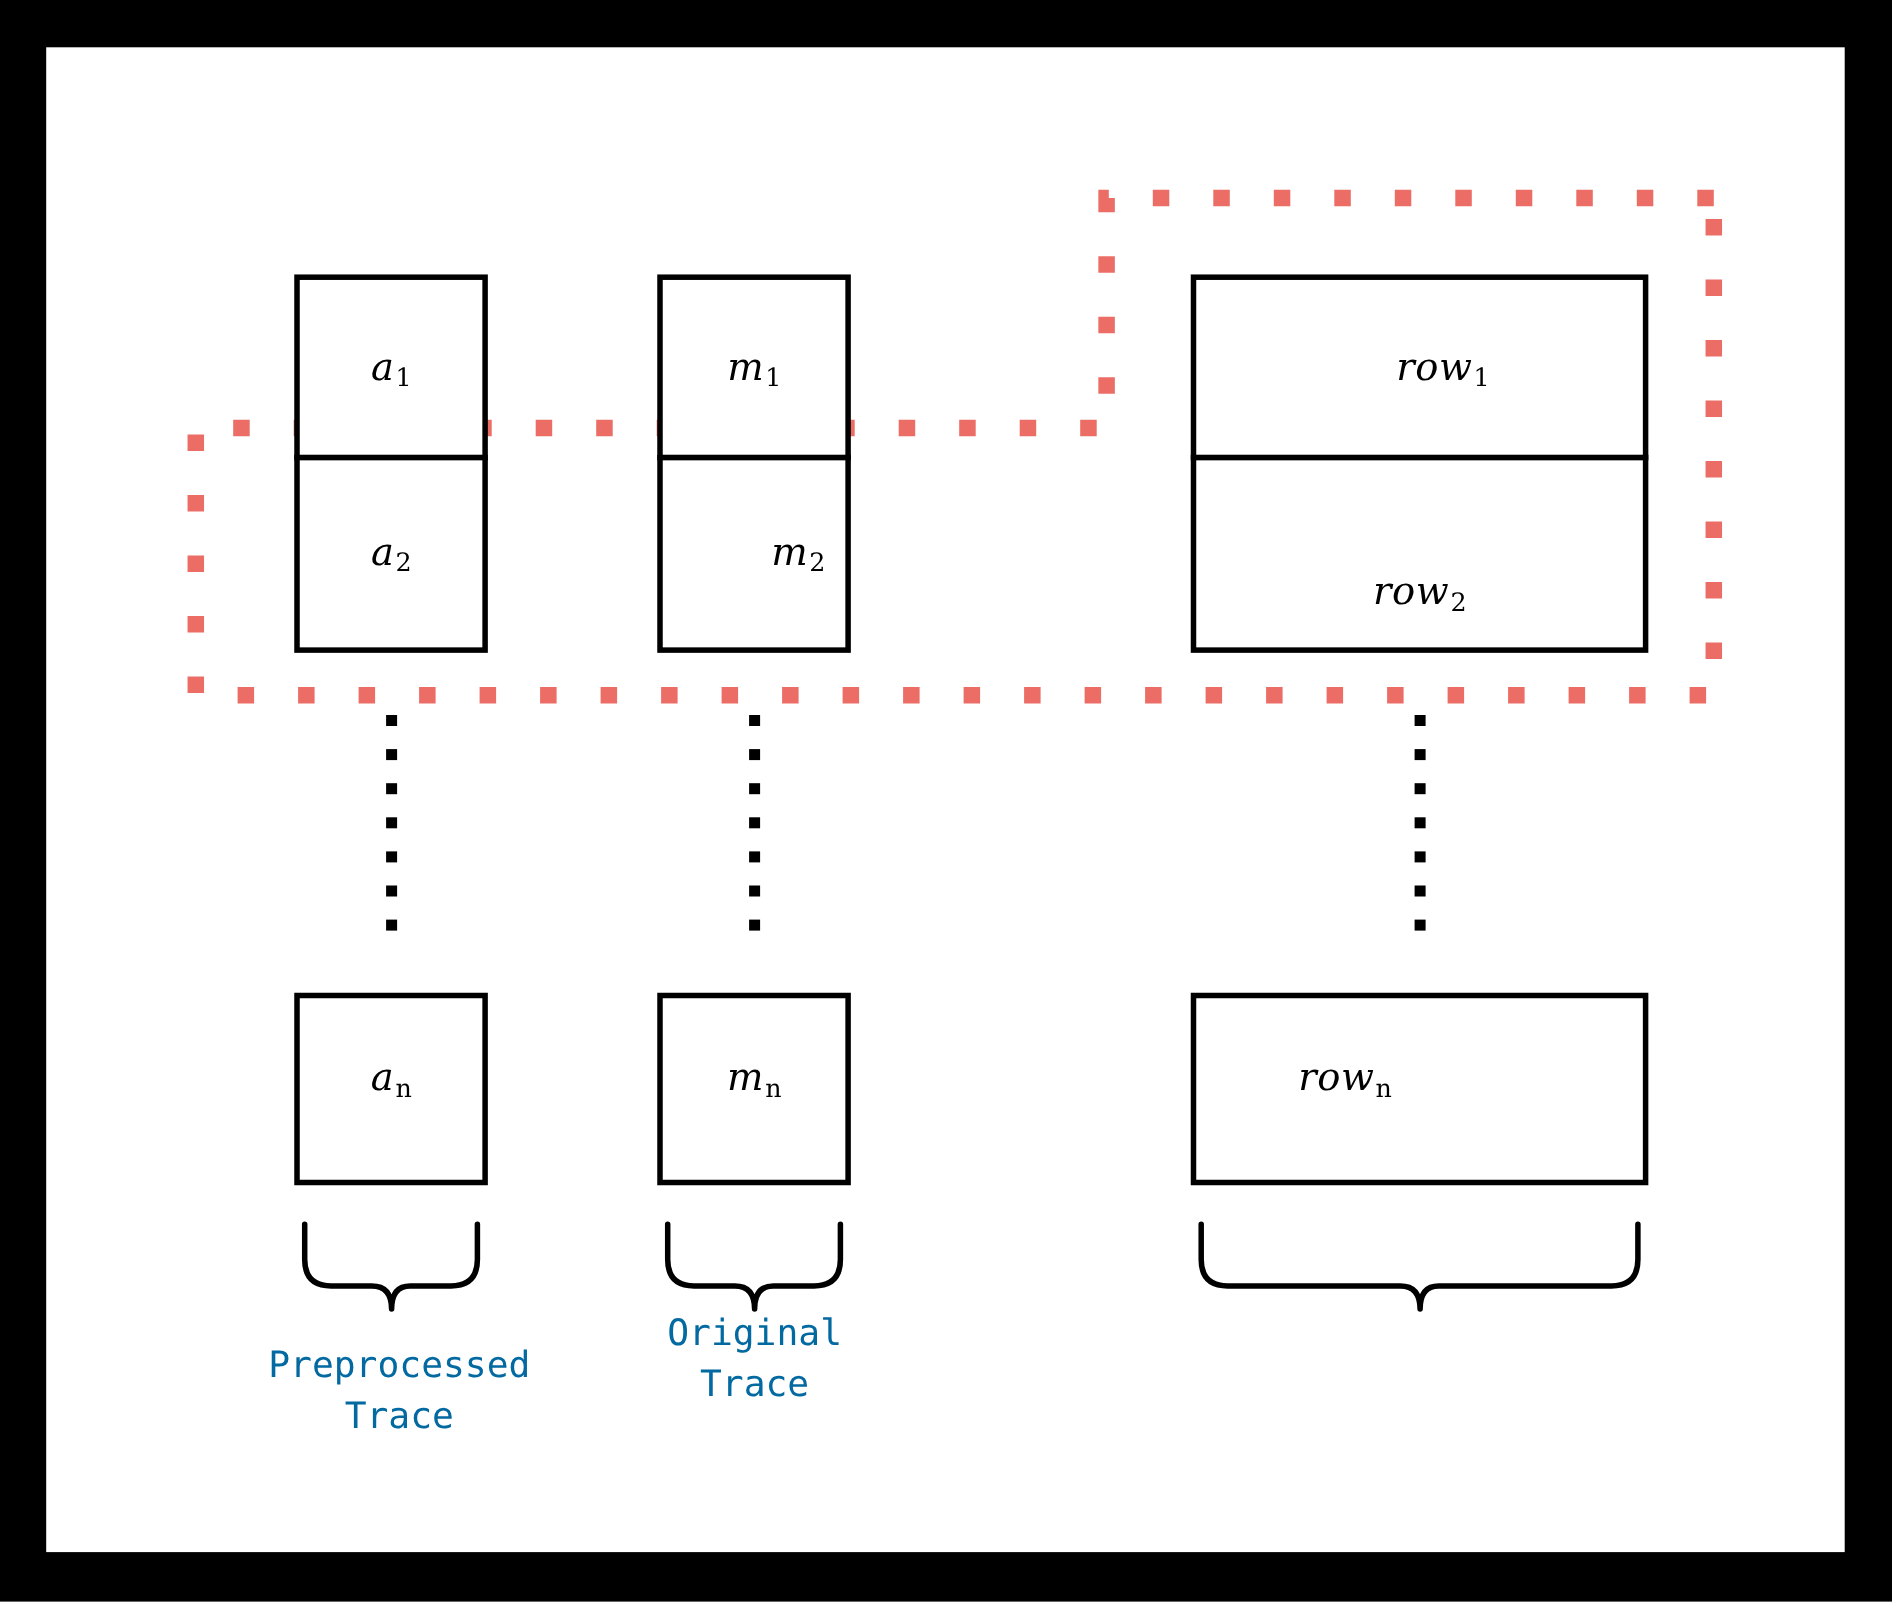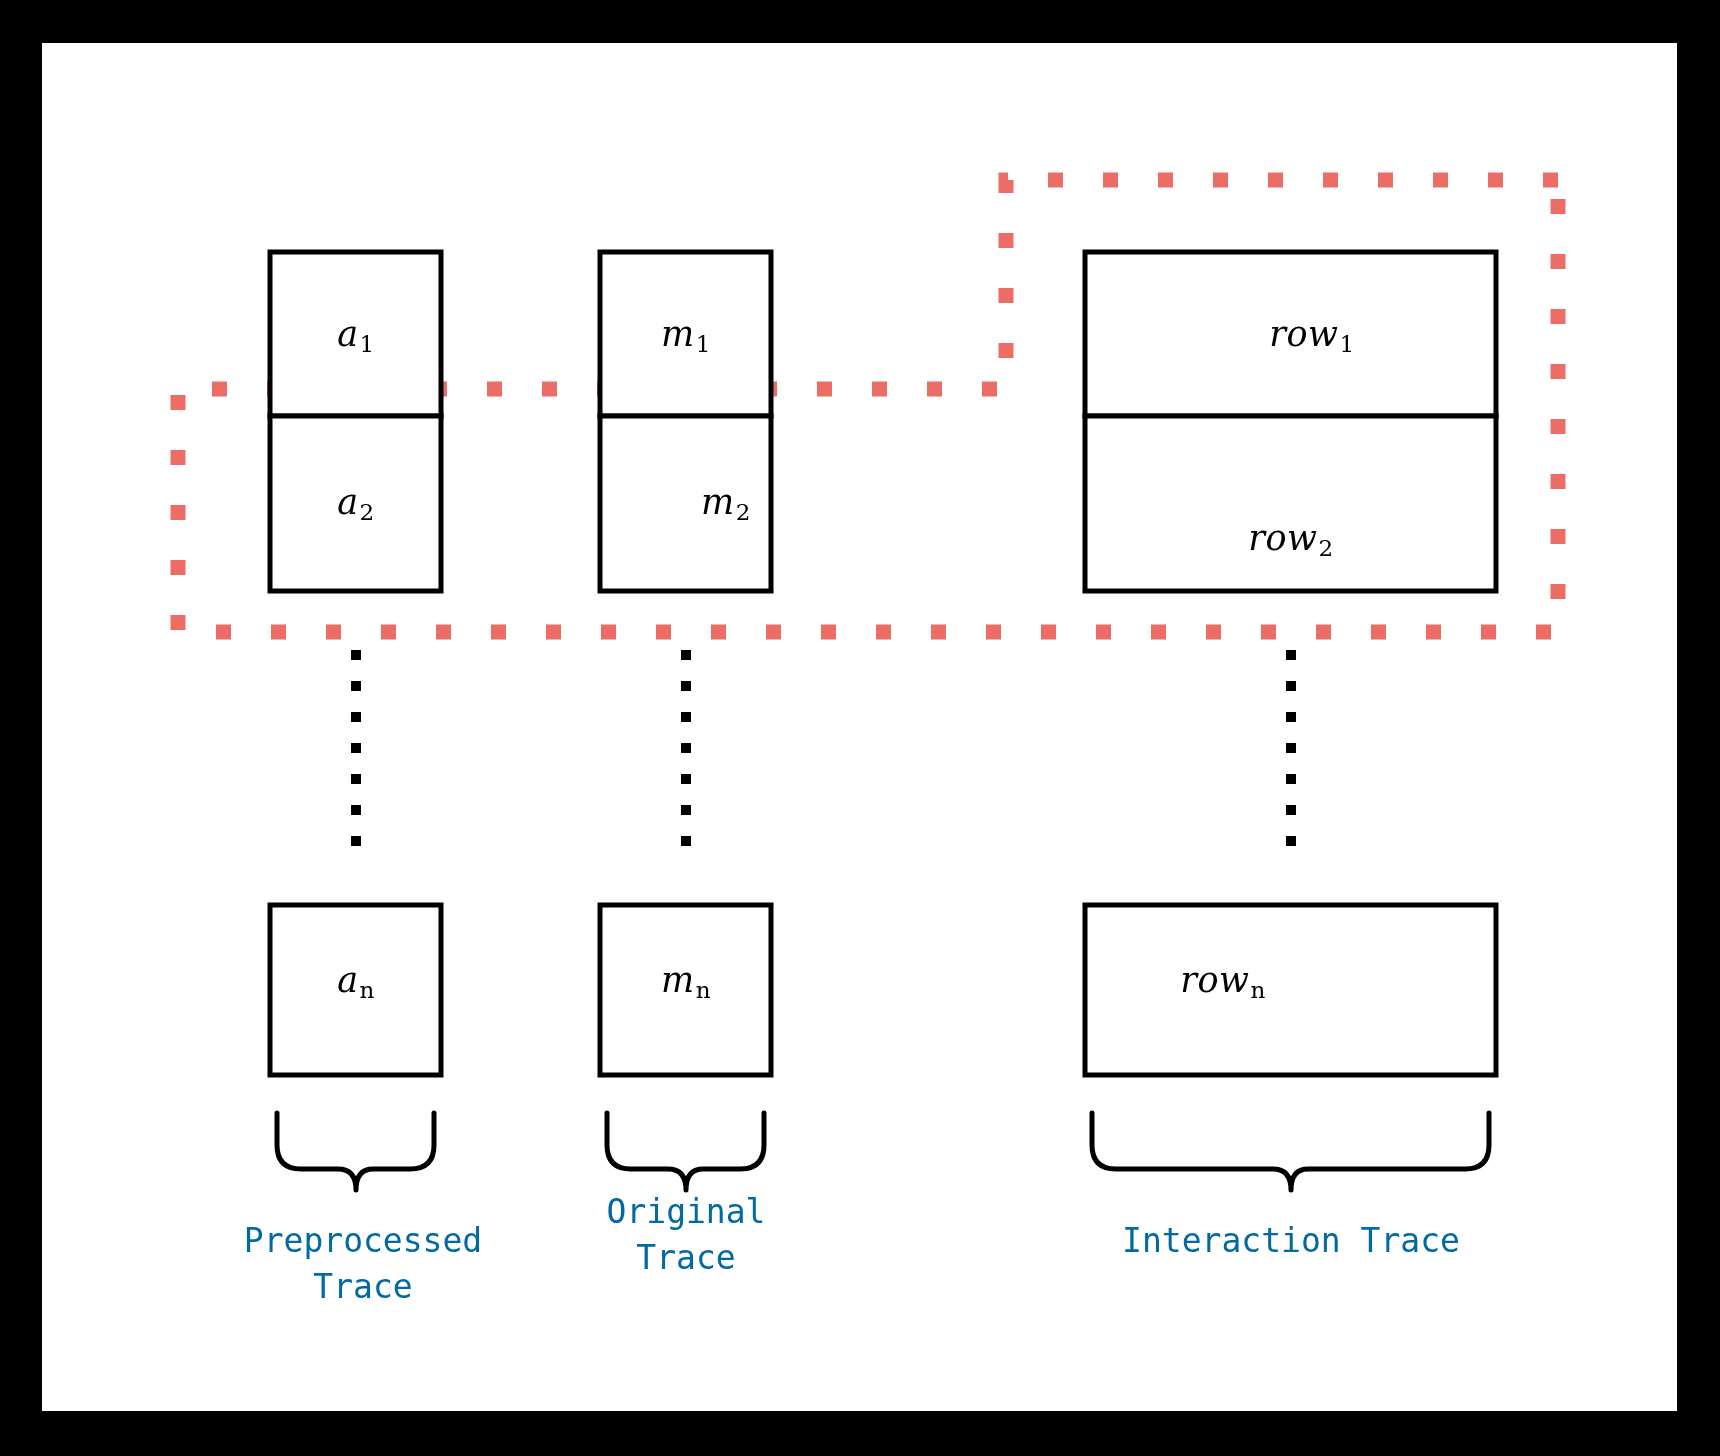--- a/index.html
+++ b/index.html
@@ -121,15 +121,14 @@
   <div class="boxlbl" style="left:686px;top:982px;"><span>m</span><sub>n</sub></div>
 
   <div class="boxlbl" style="left:1291px;top:336px;margin-left:21px;"><span>row</span><sub>1</sub></div>
   <div class="boxlbl" style="left:1291px;top:504px;margin-top:36px;"><span>row</span><sub>2</sub></div>
   <div class="boxlbl" style="left:1223px;top:982px;"><span>row</span><sub>n</sub></div>
 
   <div class="grouplbl" style="left:363px;top:1218px;">Preprocessed
 Trace</div>
   <div class="grouplbl" style="left:686px;top:1189px;">Original
 Trace</div>
-  <div class="grouplbl" style="left:1291px;top:1218px;">Interaction Trace</div>
 
 </div>
 
 </body></html>

